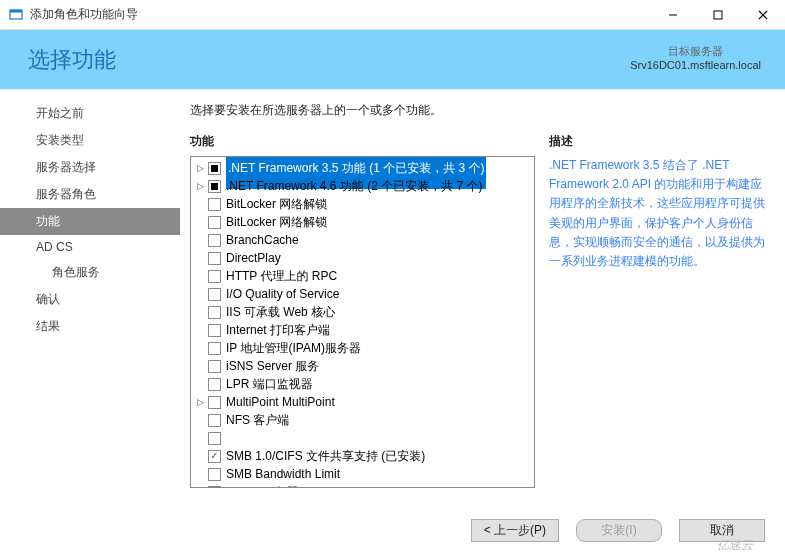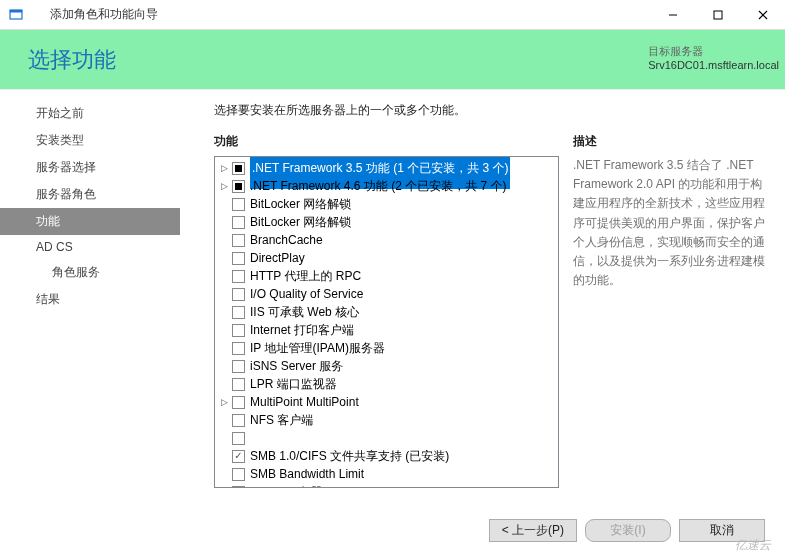--- a/index.html
+++ b/index.html
@@ -1,30 +1,30 @@
 <!DOCTYPE html>
 <html><head>
 <meta charset="utf-8">
 <style>
   * { box-sizing: border-box; margin: 0; padding: 0; }
   body { font-family: "Microsoft YaHei", "Segoe UI", sans-serif; font-size: 12px; background: #fff; color: #000; width: 785px; height: 560px; overflow: hidden; position: relative; }
   
-  .titlebar { height: 30px; border-bottom: 1px solid #ddd; display: flex; align-items: center; padding: 0 0 0 8px; gap: 20px; }
+  .titlebar { height: 30px; border-bottom: 1px solid #ddd; display: flex; align-items: center; padding: 0 0 0 8px; }
   .titlebar .icon { width: 16px; height: 16px; margin-right: 6px; display: inline-flex; align-items: center; justify-content: center; color: #1976d2; }
   .titlebar .title { flex: 1; font-size: 12px; color: #333; }
   .win-controls { display: flex; height: 100%; }
   .win-btn { width: 45px; height: 30px; display: flex; align-items: center; justify-content: center; color: #333; font-size: 10px; }
   
-  .header-band { height: 60px; background: #86efac; display: flex; align-items: center; padding: 0 20px 0 28px; border-bottom: 1px solid #eee; position: relative; }
+  .header-band { height: 60px; background: #7dd3fc; display: flex; align-items: center; padding: 0 20px 0 28px; border-bottom: 1px solid #eee; position: relative; }
   .header-band h1 { font-size: 22px; font-weight: 400; color: #1e6fb8; }
-  .server-info { position: absolute; right: 6px; top: 14px; text-align: left; font-size: 11px; color: #555; }
+  .server-info { position: absolute; right: 24px; top: 14px; text-align: center; font-size: 11px; color: #555; }
   .server-info .lbl { color: #666; }
   .server-info .val { color: #333; }
   
-  .main { display: flex; height: 420px; gap: 24px; }
+  .main { display: flex; height: 420px; }
   
   .sidebar { width: 180px; padding-top: 10px; }
   .nav-item { padding: 5px 10px 5px 36px; font-size: 12px; color: #444; cursor: pointer; }
   .nav-item.sub { padding-left: 52px; }
   .nav-item.active { background: #8a8a8a; color: #fff; }
   
   .content { flex: 1; padding: 12px 18px 0 10px; display: flex; flex-direction: column; }
   .instr { font-size: 12px; color: #222; margin-bottom: 14px; }
   .cols { display: flex; gap: 14px; flex: 1; min-height: 0; }
   .col-left { width: 345px; display: flex; flex-direction: column; }
@@ -34,28 +34,28 @@
   .tree-box { border: 1px solid #828790; background: #fff; height: 332px; overflow-y: auto; overflow-x: hidden; padding: 2px 0; }
   .tree-row { display: flex; align-items: center; height: 18px; padding-left: 4px; font-size: 12px; white-space: nowrap; cursor: default; }
   .exp { width: 11px; height: 11px; display: inline-flex; align-items: center; justify-content: center; font-size: 9px; color: #555; margin-right: 2px; cursor: pointer; }
   .exp.empty { visibility: hidden; }
   .chk { width: 13px; height: 13px; border: 1px solid #888; margin-right: 5px; display: inline-flex; align-items: center; justify-content: center; background: #fff; flex-shrink: 0; cursor: pointer; }
   .chk.filled::after { content: ""; width: 7px; height: 7px; background: #000; display: block; }
   .chk.checked::after { content: "✓"; font-size: 10px; line-height: 1; color: #555; }
   .tree-label { overflow: hidden; text-overflow: ellipsis; }
   .tree-row.sel .tree-label { background: #0078d7; color: #fff; padding: 12px 2px; }
   
-  .desc-text { font-size: 12px; color: #737373; line-height: 1.6; }
-  
-  .footer { position: absolute; bottom: 18px; right: 20px; display: flex; gap: 8px; }
+  .desc-text { font-size: 12px; color: #3b82f6; line-height: 1.6; }
+  
+  .footer { position: absolute; bottom: 18px; right: 20px; display: flex; gap: 17px; }
   .btn { min-width: 86px; height: 23px; border: 1px solid #adadad; background: #e1e1e1; font-size: 12px; color: #222; padding: 0 12px; cursor: pointer; display: inline-flex; align-items: center; justify-content: center; }
   .btn.default { border: 1px solid #0078d7; box-shadow: 0 0 0 1px #0078d7 inset; }
   .btn[disabled] { color: #a0a0a0; cursor: default; border-radius: 9px; }
   
-  .watermark { position: absolute; bottom: 6px; right: 14px; font-size: 12px; color: #bbb; font-style: italic; pointer-events: none; }
+  .watermark { position: absolute; bottom: 6px; right: 32px; font-size: 12px; color: #bbb; font-style: italic; pointer-events: none; }
   
   
   .tree-box::-webkit-scrollbar { width: 16px; }
   .tree-box::-webkit-scrollbar-track { background: #f0f0f0; }
   .tree-box::-webkit-scrollbar-thumb { background: #c2c2c2; border: 1px solid #a6a6a6; }
 </style>
 </head>
 <body>
 
 <div class="titlebar">
@@ -96,20 +96,21 @@
 
 <div class="main">
   <div class="sidebar" id="sidebar">
       <div class="nav-item">开始之前</div>
       <div class="nav-item">安装类型</div>
       <div class="nav-item">服务器选择</div>
       <div class="nav-item">服务器角色</div>
       <div class="nav-item active">功能</div>
       <div class="nav-item">AD CS</div>
       <div class="nav-item sub">角色服务</div>
+      <div class="nav-item">确认</div>
       <div class="nav-item">结果</div>
     </div>
   <div class="content">
     <div class="instr">选择要安装在所选服务器上的一个或多个功能。</div>
     <div class="cols">
       <div class="col-left">
         <div class="col-head">功能</div>
         <div class="tree-box" id="tree">
             <div class="tree-row sel">
               <span class="exp">▷</span>

